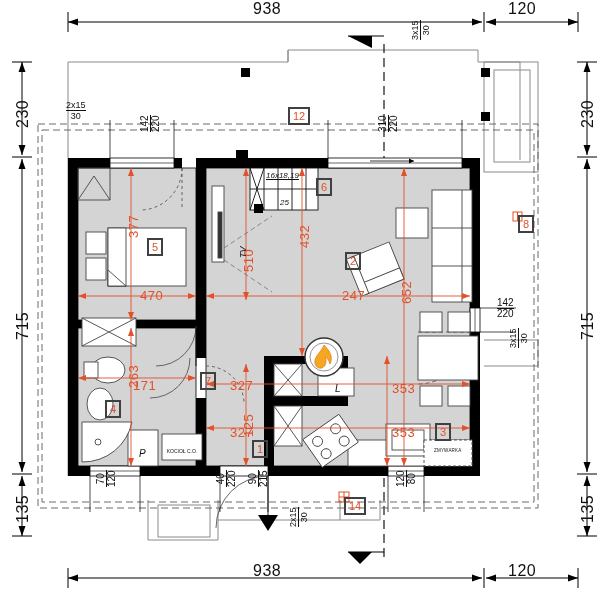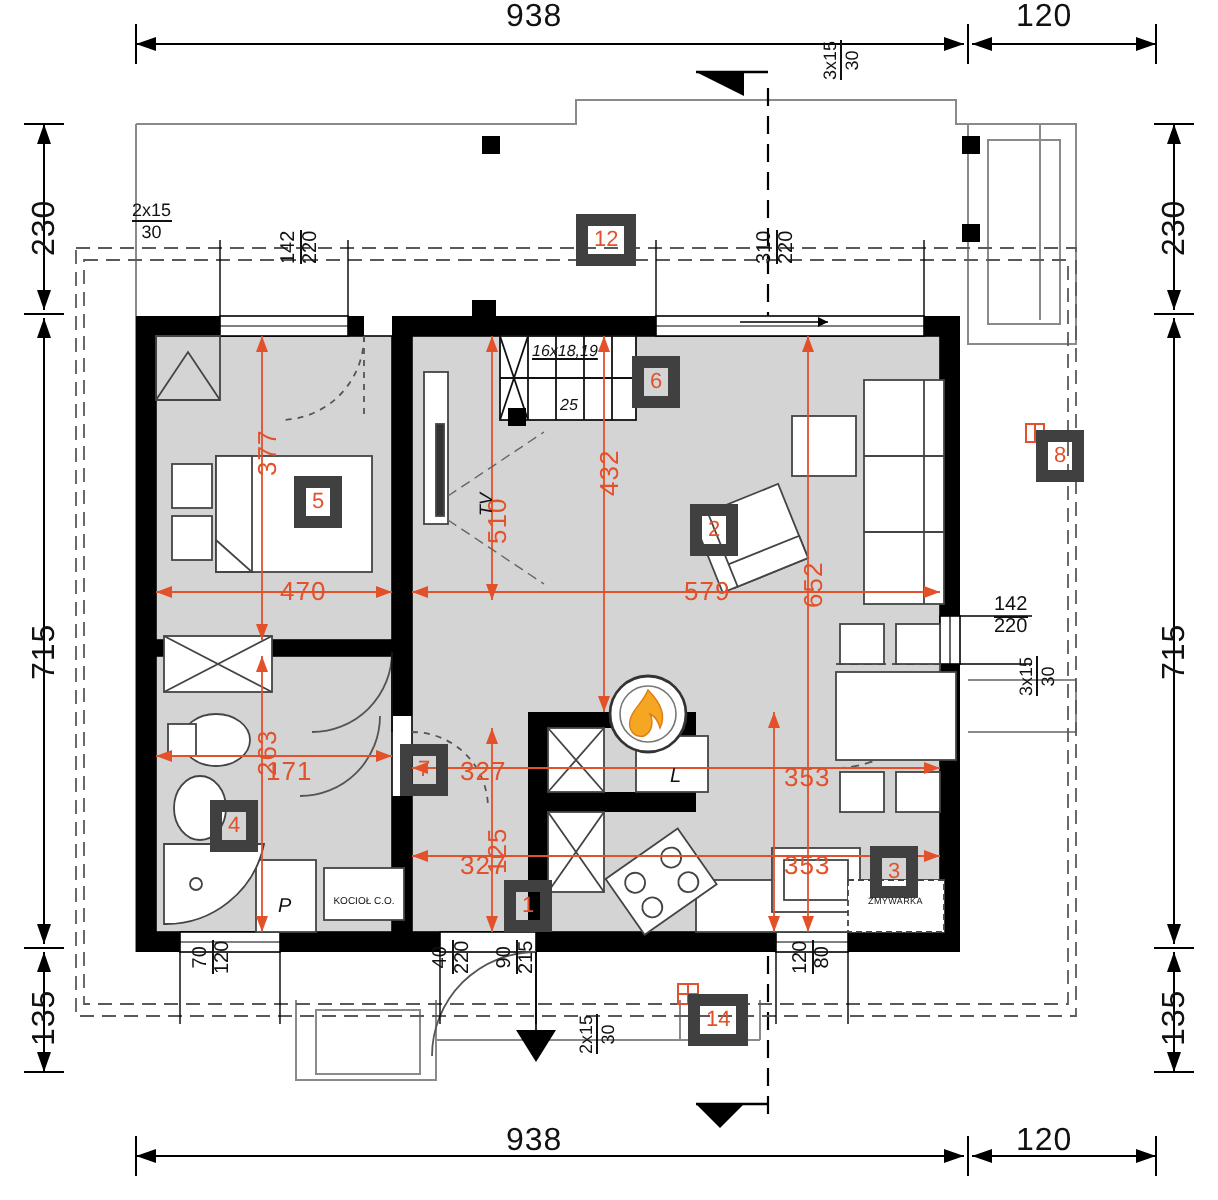--- a/index.html
+++ b/index.html
@@ -5,21 +5,21 @@
   html,body{margin:0;padding:0;background:#ffffff;}
   body{width:609px;height:600px;overflow:hidden;
        font-family:"Liberation Sans", sans-serif;}
   #plan{position:relative;width:609px;height:600px;background:#fff;}
   .abs{position:absolute;}
   svg{display:block;}
   .dimtxt{position:absolute;font-family:"Liberation Sans",sans-serif;
           font-size:15px;color:#111;letter-spacing:0.5px;white-space:nowrap;}
   .dimtxt.v{transform-origin:0 0;transform:rotate(-90deg);}
   .red{color:#e2512a;}
-  .roomnum{position:absolute;border:6px solid #404040;color:#e2512a;
+  .roomnum{position:absolute;border:2px solid #404040;color:#e2512a;
            font-size:11px;line-height:12px;padding:1px 3px;background:transparent;}
   .eqtxt{position:absolute;font-size:8px;color:#111;font-style:italic;white-space:nowrap;}
   .appl{position:absolute;font-size:4.5px;color:#111;white-space:nowrap;letter-spacing:0.2px;}
   .applL{position:absolute;font-size:10px;color:#111;font-style:italic;}
   .boiler{position:absolute;font-size:5px;color:#111;text-align:center;line-height:6px;}
   .frac{position:absolute;font-size:10px;color:#111;text-align:center;line-height:10px;}
   .frac .ln{border-top:1px solid #111;}
   .frac.v{transform-origin:0 0;transform:rotate(-90deg);}
 </style>
 </head>
@@ -418,21 +418,21 @@
   <div class="dimtxt v" style="left:579px;top:340px;font-size:16px">715</div>
   <div class="dimtxt v" style="left:579px;top:523px;font-size:16px">135</div>
 
   <div id="interior-dims">
       <div class="dimtxt red v" style="left: 126px; top: 238px; font-size: 13px;">377</div>
       <div class="dimtxt red" style="left: 140px; top: 288px; font-size: 13px;">470</div>
       <div class="dimtxt red" style="left: 133px; top: 378px; font-size: 13px;">171</div>
       <div class="dimtxt red v" style="left: 126px; top: 388px; font-size: 13px;">263</div>
       <div class="dimtxt red v" style="left: 241px; top: 272px; font-size: 13px;">510</div>
       <div class="dimtxt red v" style="left: 297px; top: 248px; font-size: 13px;">432</div>
-      <div class="dimtxt red" style="left: 342px; top: 288px; font-size: 13px;">579</div>
+      <div class="dimtxt red" style="left: 342px; top: 288px; font-size: 13px;">247</div>
       <div class="dimtxt red v" style="left: 399px; top: 304px; font-size: 13px;">652</div>
       <div class="dimtxt red" style="left: 230px; top: 378px; font-size: 13px;">327</div>
       <div class="dimtxt red" style="left: 230px; top: 425px; font-size: 13px;">327</div>
       <div class="dimtxt red v" style="left: 241px; top: 437px; font-size: 13px;">125</div>
       <div class="dimtxt red" style="left: 392px; top: 381px; font-size: 13px;">353</div>
       <div class="dimtxt red" style="left: 392px; top: 425px; font-size: 13px;">353</div>
     </div>
 
   <div id="room-nums">
       <div class="roomnum" style="left: 252px; top: 440px;">1</div>

